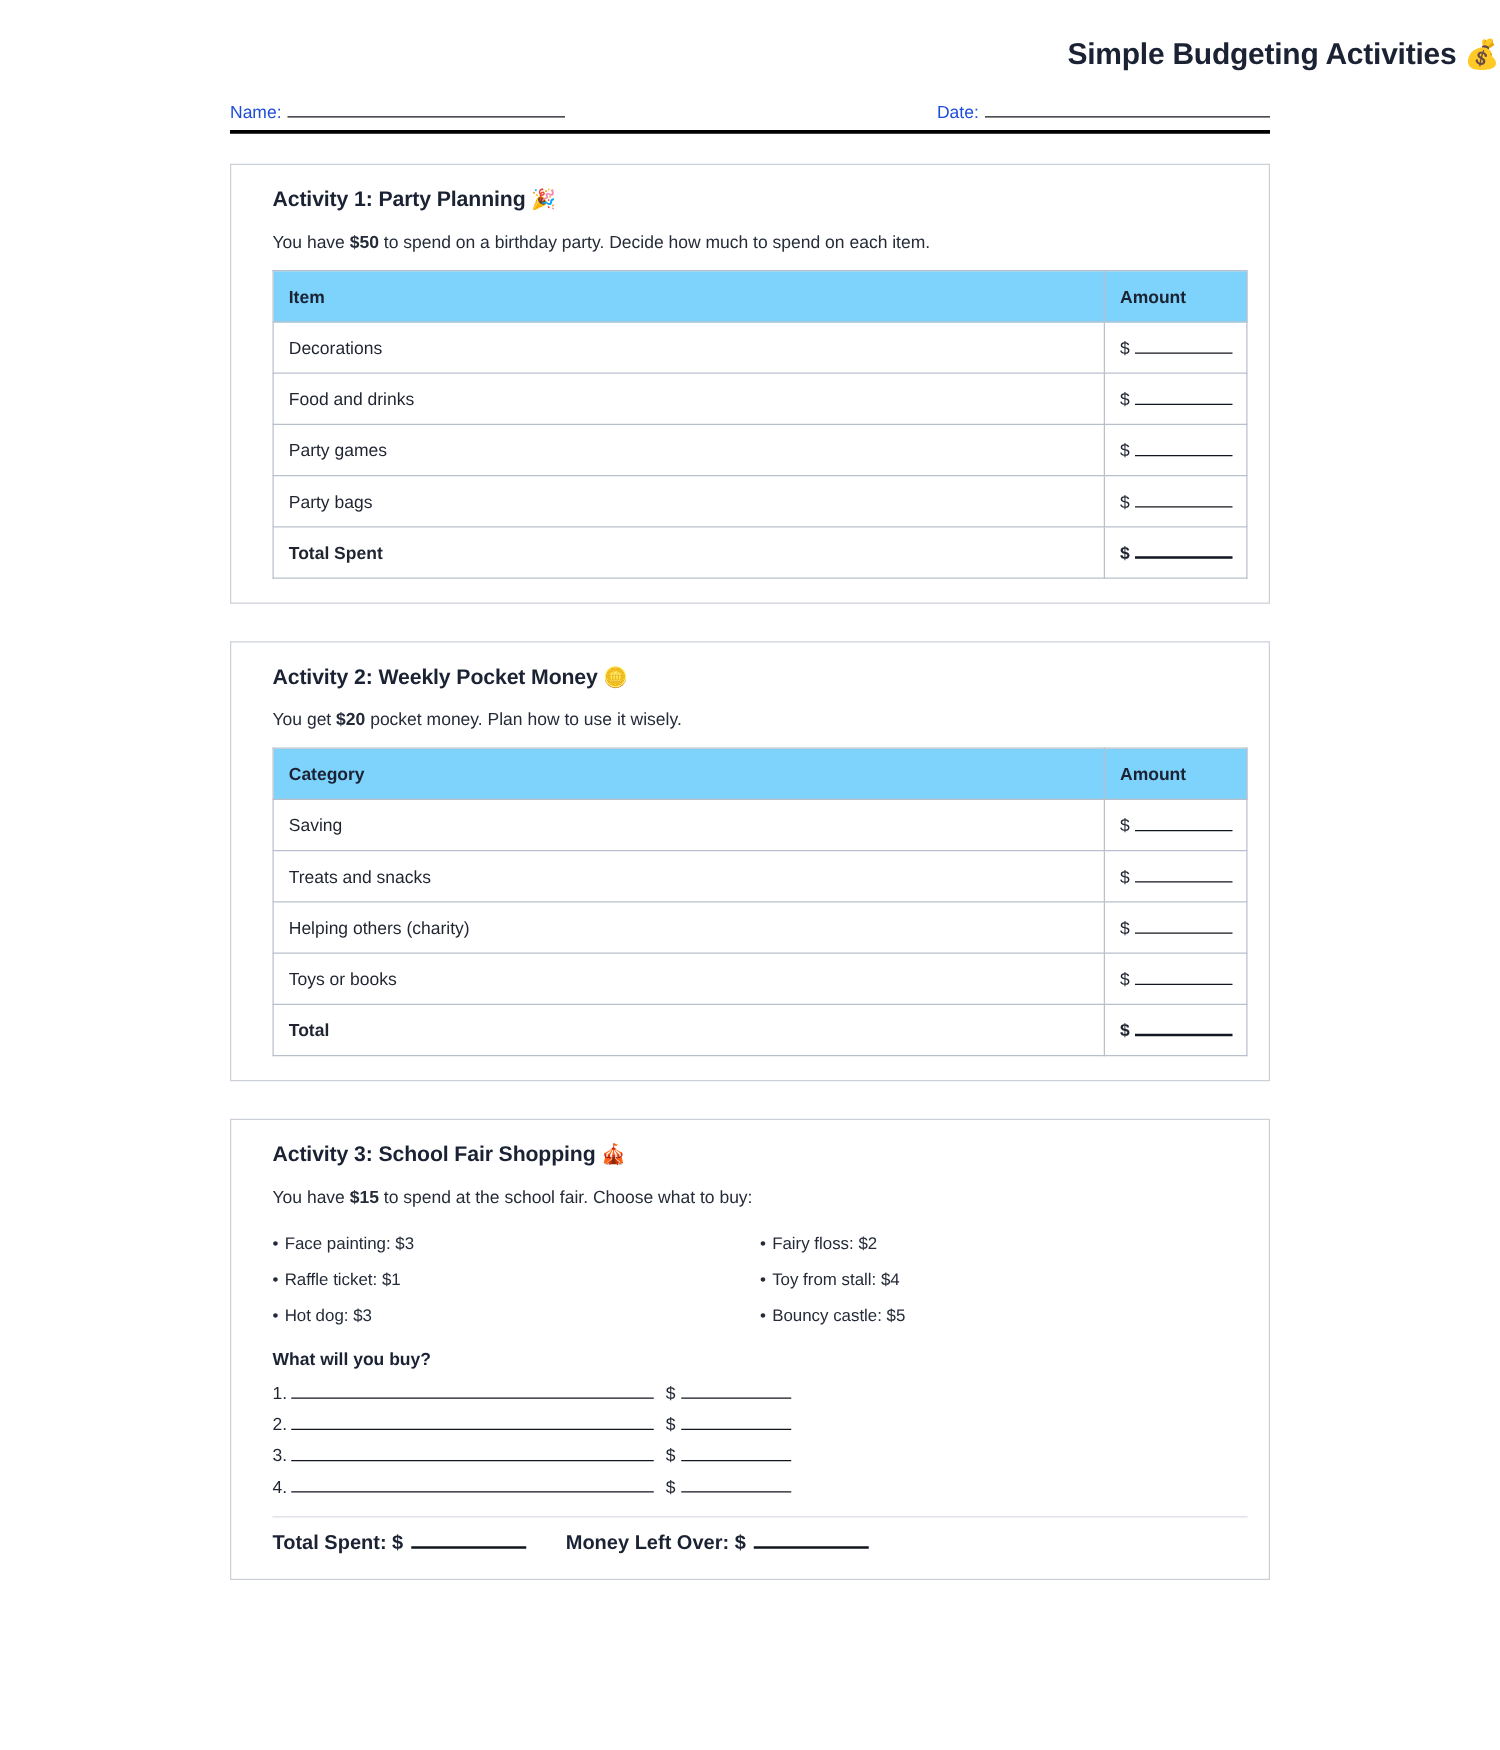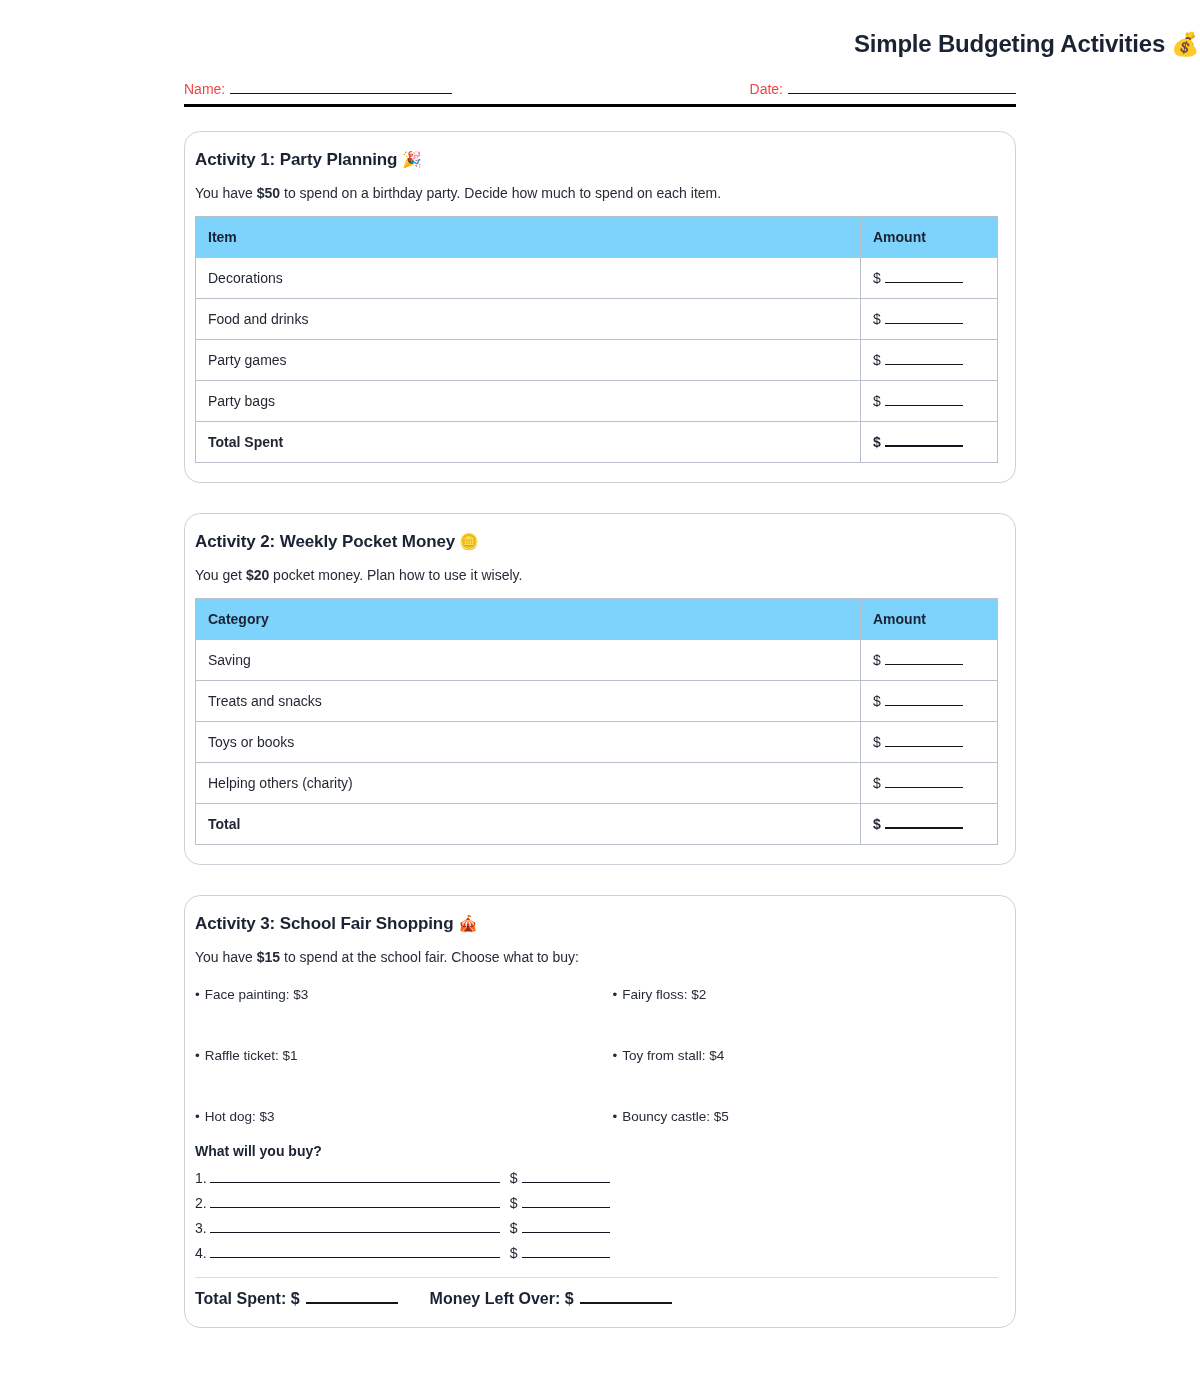--- a/index.html
+++ b/index.html
@@ -32,21 +32,21 @@
   }
   .doc-title .emoji { font-size: 23px; }
 
   .meta-row {
     width: 832px;
     margin: 22px auto 0 auto;
     display: flex;
     justify-content: space-between;
     align-items: flex-end;
     font-size: 14px;
-    color: #ef4444;
+    color: #1d4ed8;
   }
   .meta-field { display: flex; align-items: baseline; white-space: nowrap; }
   .meta-label { margin-right: 5px; }
   .meta-rule {
     display: inline-block;
     border-bottom: 1.6px solid #12161f;
     height: 14px;
   }
   .meta-rule.name { width: 222px; }
   .meta-rule.date { width: 228px; }
@@ -57,23 +57,23 @@
     border: 0;
     border-top: 3px solid #000000;
     height: 0;
   }
 
   
   .card {
     width: 832px;
     margin: 0 auto;
     border: 1px solid #ccd1d9;
-    border-radius: 16px;
+    border-radius: 0;
     background: #ffffff;
-    padding: 18px 17px 19px 10px;
+    padding: 18px 17px 19px 33px;
   }
   .card + .card { margin-top: 30px; }
   #card-activity-1 { margin-top: 24px; }
 
   .activity-title {
     font-size: 17px;
     font-weight: bold;
     color: #1a2233;
     margin: 0 0 15px 0;
     letter-spacing: -0.1px;
@@ -124,21 +124,20 @@
 
   
   .fair-items {
     display: grid;
     grid-template-columns: 1fr 1fr;
     column-gap: 0px;
     row-gap: 0px;
     margin: 0 0 6px 0;
     padding: 0;
     list-style: none;
-    gap: 32px;
   }
   .fair-items li {
     font-size: 13.5px;
     color: #252b38;
     padding: 7px 0;
   }
   .fair-items li .bullet { margin-right: 5px; }
 
   .subhead {
     font-size: 14px;
@@ -295,27 +294,27 @@
             <span class="sym">$</span><span class="blank-line"></span>
           </td>
         </tr>
         <tr>
           <td>Treats and snacks</td>
           <td class="money-cell">
             <span class="sym">$</span><span class="blank-line"></span>
           </td>
         </tr>
         <tr>
+          <td>Helping others (charity)</td>
+          <td class="money-cell">
+            <span class="sym">$</span><span class="blank-line"></span>
+          </td>
+        </tr>
+        <tr>
           <td>Toys or books</td>
-          <td class="money-cell">
-            <span class="sym">$</span><span class="blank-line"></span>
-          </td>
-        </tr>
-        <tr>
-          <td>Helping others (charity)</td>
           <td class="money-cell">
             <span class="sym">$</span><span class="blank-line"></span>
           </td>
         </tr>
         <tr class="total-row">
           <td>Total</td>
           <td class="money-cell">
             <span class="sym">$</span><span class="blank-line"></span>
           </td>
         </tr>

